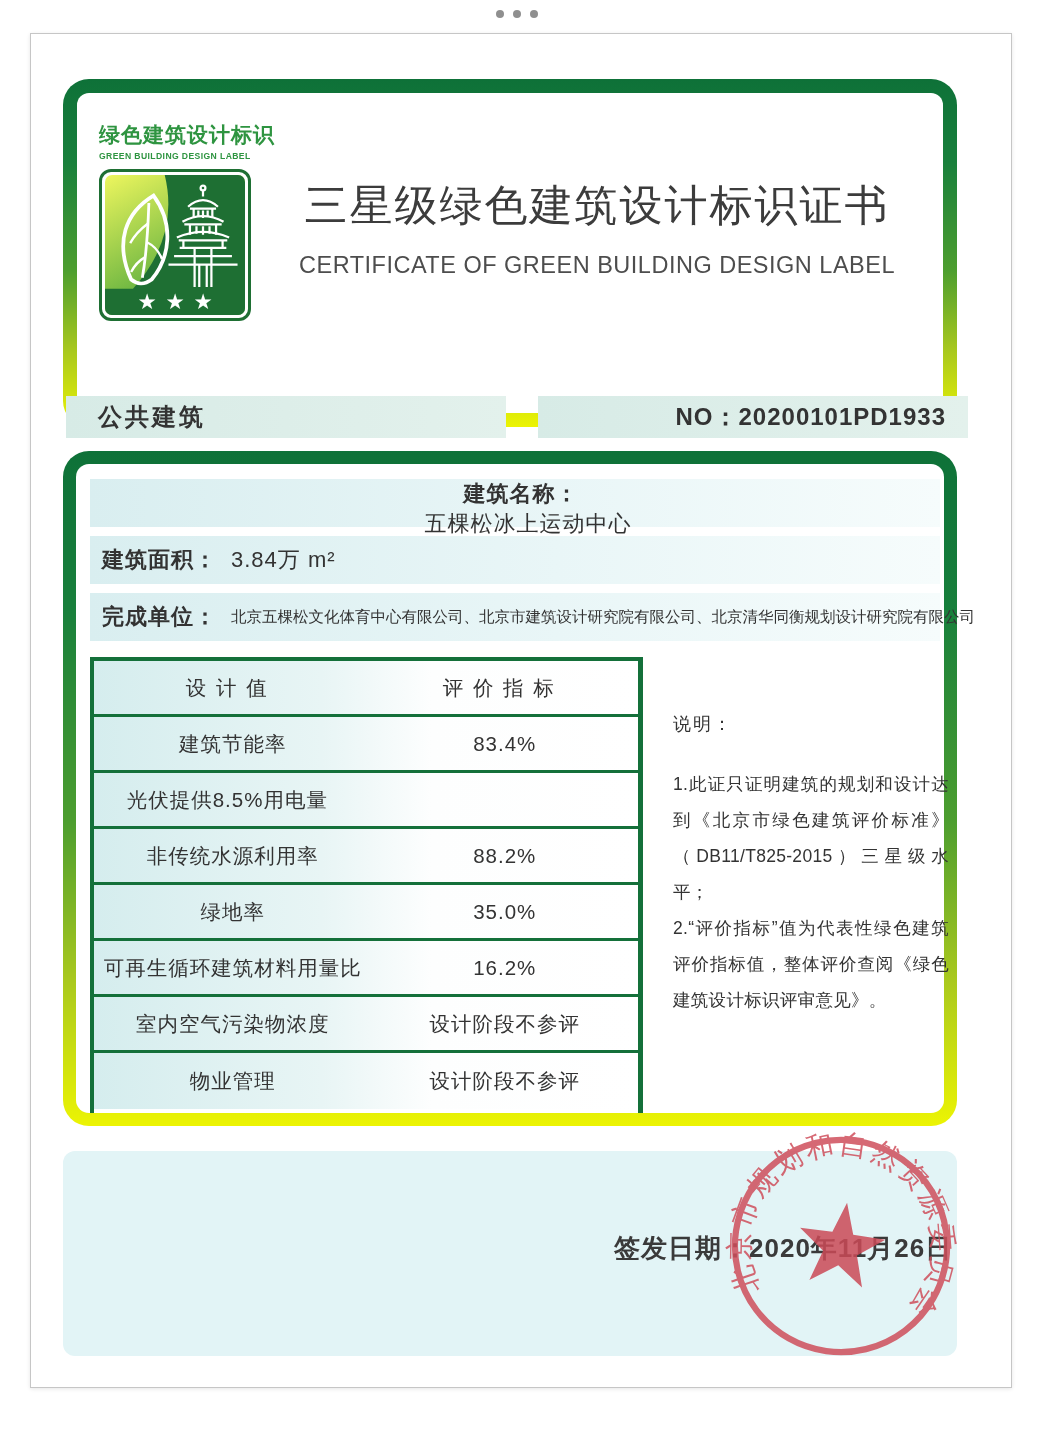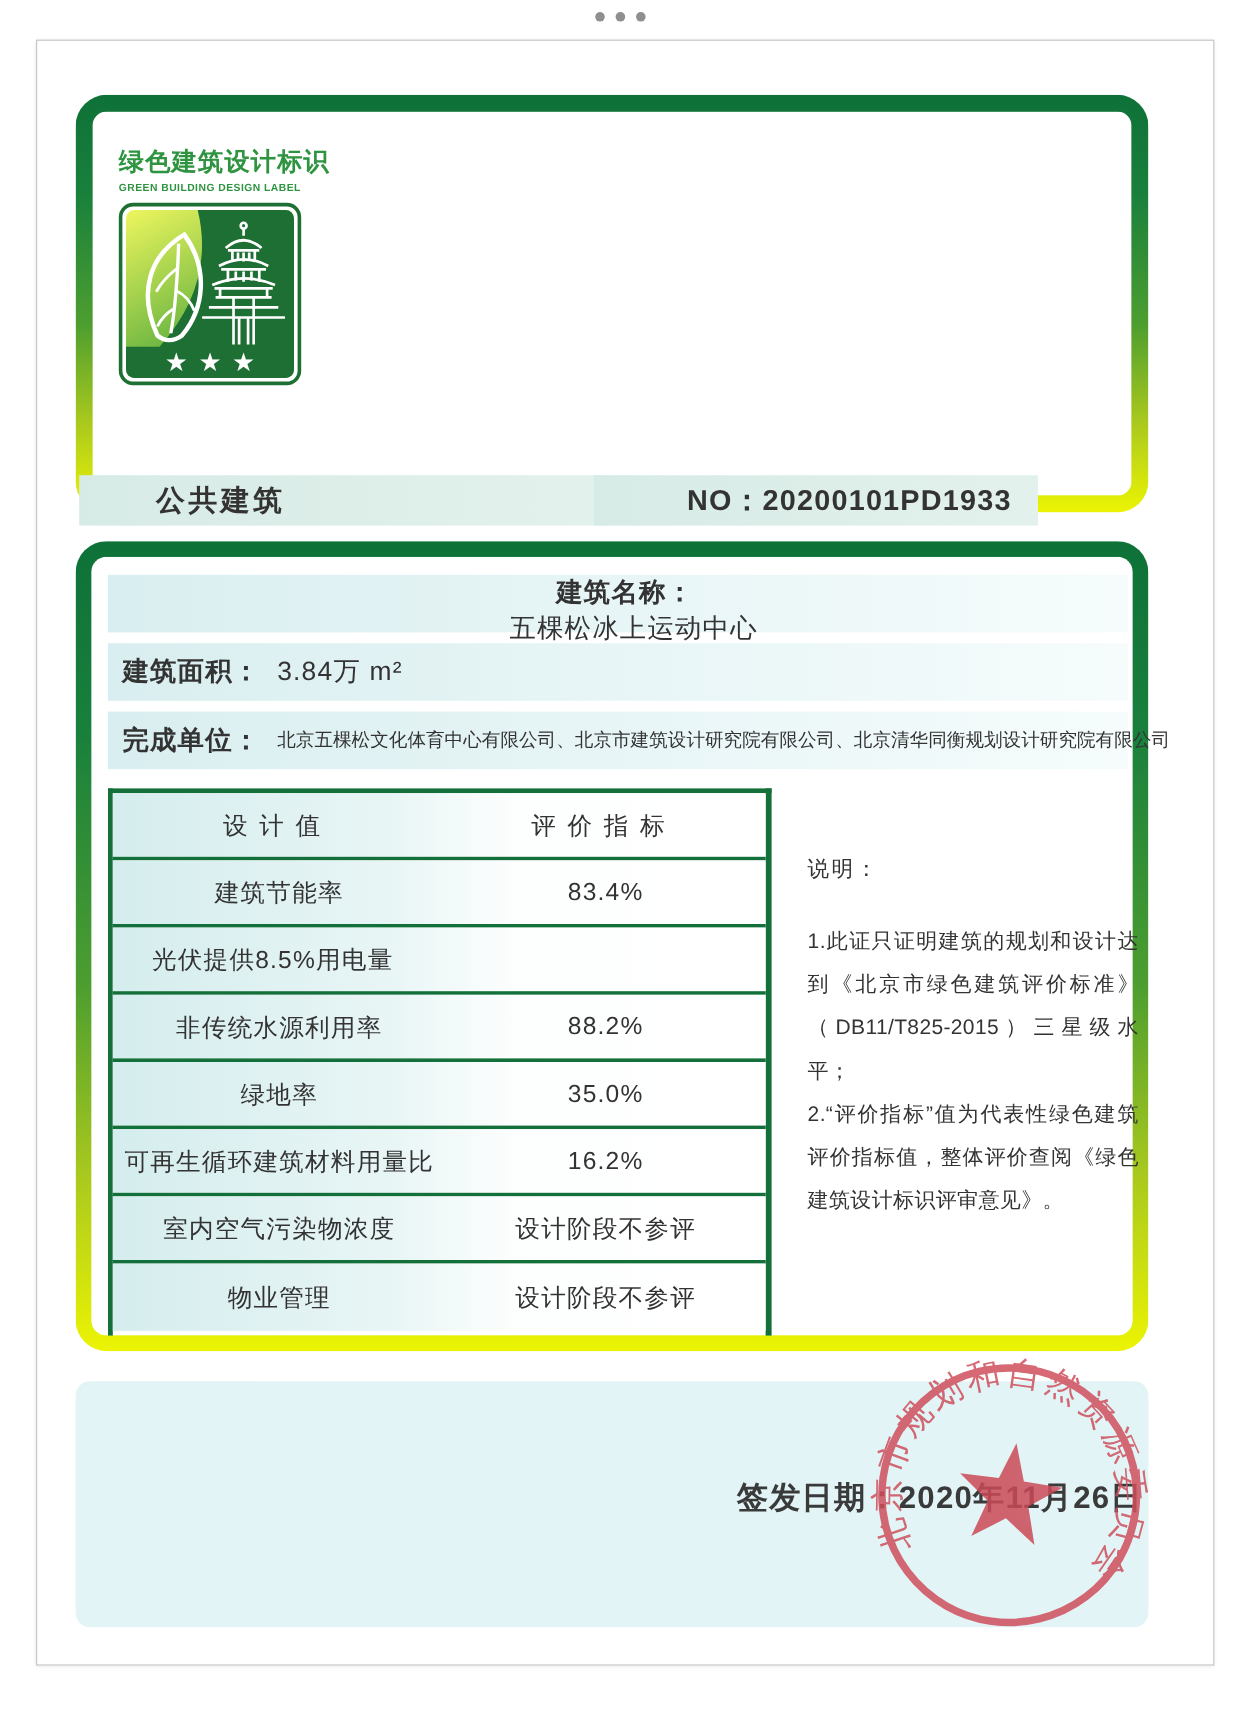--- a/index.html
+++ b/index.html
@@ -29,22 +29,22 @@
     border-radius: 12px; padding: 3px; background: #fff; }
   .logo-art .clip { width: 140px; height: 140px; border-radius: 7px; overflow: hidden; }
 
   .title-block { position: absolute; left: 180px; top: 84px; width: 680px; text-align: center; }
   .title { font-size: 43px; color: #3c3c3c; letter-spacing: 2px; font-weight: 500; }
   .subtitle { font-size: 23.5px; color: #4d4d4d; letter-spacing: .5px; margin-top: 17px; }
 
   
   .chip { position: absolute; top: 362px; height: 42px; display: flex; align-items: center;
     background: linear-gradient(90deg,#d7ebe6,#e3f1ec); color: #333; font-size: 24px; font-weight: bold; }
-  .chip-left { left: 35px; width: 440px; padding-left: 64px; letter-spacing: 3px; }
-  .chip-right { left: 464px; width: 370px; justify-content: flex-end; padding-right: 22px; letter-spacing: 1px; }
+  .chip-left { left: 35px; width: 440px; padding-left: 32px; letter-spacing: 3px; }
+  .chip-right { left: 507px; width: 430px; justify-content: flex-end; padding-right: 22px; letter-spacing: 1px; }
 
   
   .main-box { left: 32px; top: 417px; width: 894px; height: 675px; border-width: 13px; }
 
   .info-row { position: absolute; left: 14px; width: 850px; height: 48px; display: flex;
     align-items: center; padding-left: 12px;
     background: linear-gradient(90deg,#d9eef0 0%, #e9f6f7 55%, #f6fcfc 100%); }
   .info-row .lbl { font-weight: bold; font-size: 22px; color: #333; letter-spacing: 1px; white-space: nowrap; }
   .info-row .val { font-size: 22px; color: #333; margin-left: 14px; letter-spacing: 1px; white-space: nowrap; }
   .row-name { top: 15px; flex-direction: column; } .row-area { top: 72px; } .row-units { top: 129px; align-items: center; }
@@ -128,20 +128,24 @@
               </g>
               <g fill="#ffffff" font-size="23" text-anchor="middle" font-family="DejaVu Sans, sans-serif">
                 <text x="45" y="144">★</text>
                   <text x="75" y="144">★</text>
                   <text x="105" y="144">★</text>
               </g>
             </svg>
           </div>
         </div>
       </div>
+      <div class="title-block">
+        <div class="title">三星级绿色建筑设计标识证书</div>
+        <div class="subtitle">CERTIFICATE OF GREEN BUILDING DESIGN LABEL</div>
+      </div>
     </div>
 
     <div class="chip chip-left">
       <span>公共建筑</span>
     </div>
     <div class="chip chip-right">
       <span>NO：20200101PD1933</span>
     </div>
 
     <div class="gbox main-box">

